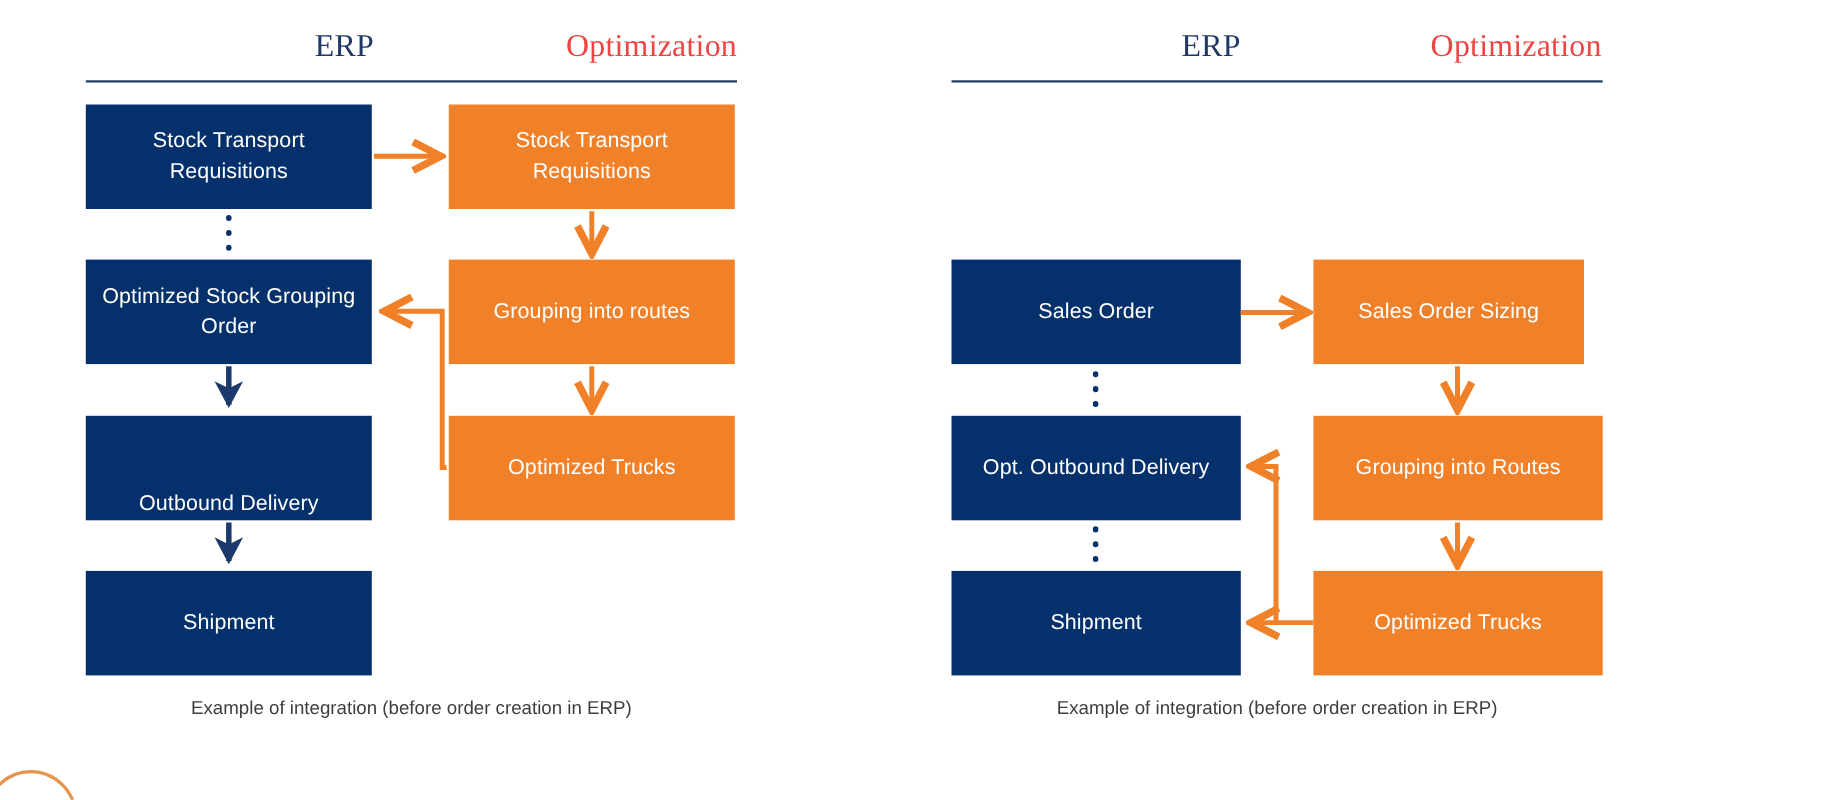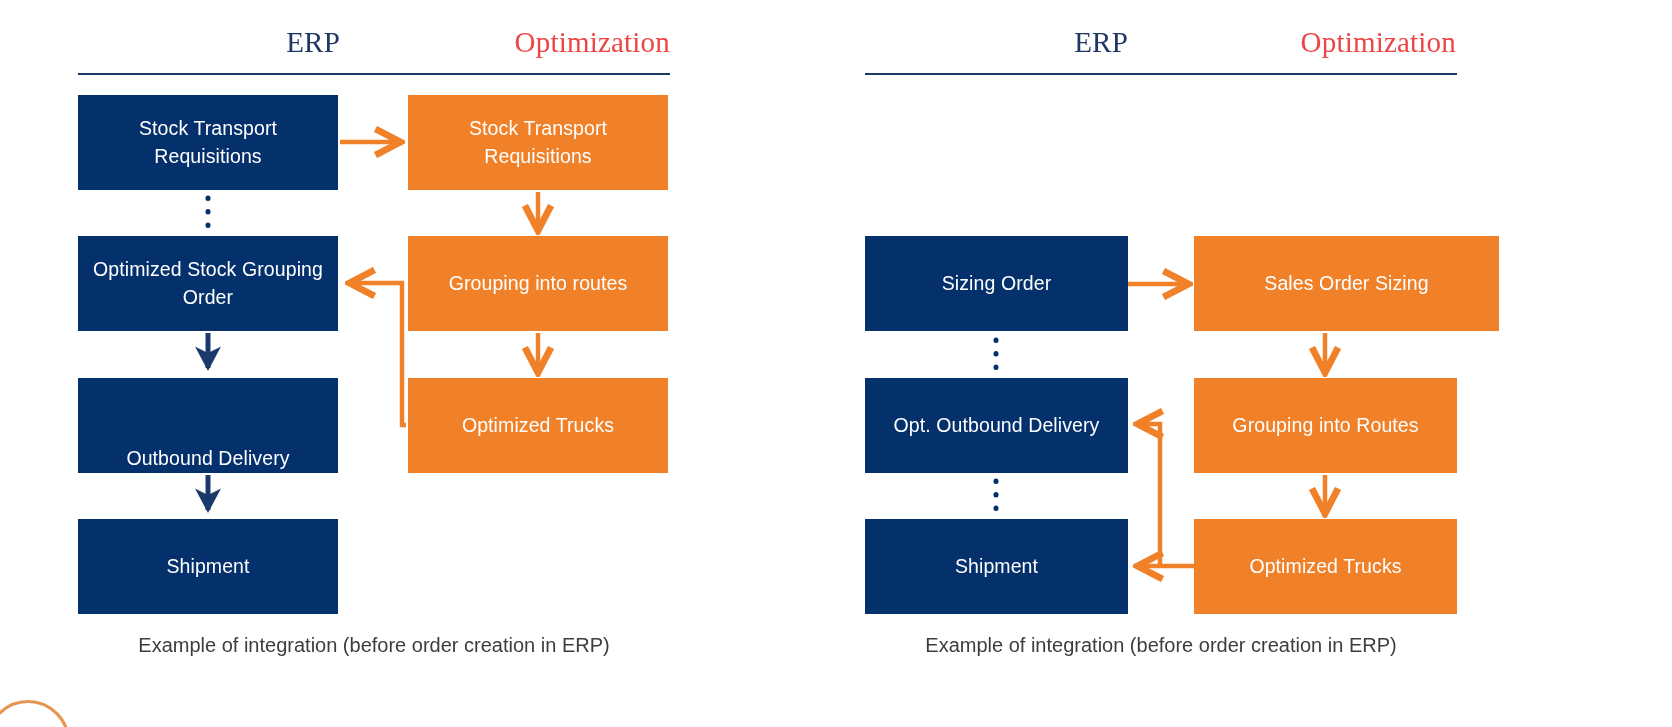--- a/index.html
+++ b/index.html
@@ -47,21 +47,21 @@
     padding:0 8px;
     box-sizing:border-box;
     letter-spacing:.1px;
   }
   .node.navy{background:#04306b;}
   .node.orange{background:#f08129;}
   .node span{display:block;width:100%;}
 
   .caption{
     position:absolute;
-    font-size:20px;
+    font-size:17px;
     color:#3d3d3d;
     text-align:center;
     white-space:nowrap;
   }
 
   svg.conn{position:absolute;left:0;top:0;width:1672px;height:727px;pointer-events:none;}
 
   .corner-arc{
     position:absolute;
     left:-14px;top:700px;
@@ -117,32 +117,32 @@
 
   <div class="panel" id="panel-right">
 
     <div class="col-head erp" style="left:30px;top:26px;width:262px;">ERP</div>
 
     <div class="col-head opt" style="left:358px;top:26px;width:262px;">Optimization</div>
 
     <div class="head-rule" style="left:29px;top:73px;width:592px;"></div>
 
     <div class="node navy" style="left:29px;top:236px;width:263px;height:95px;">
-      <span>Sizing Order</span>
+      <span>Sales Order</span>
     </div>
 
     <div class="node navy" style="left:29px;top:378px;width:263px;height:95px;align-items:center;">
       <span>Opt. Outbound Delivery</span>
     </div>
 
     <div class="node navy" style="left:29px;top:519px;width:263px;height:95px;">
       <span>Shipment</span>
     </div>
 
-    <div class="node orange" style="left:358px;top:236px;width:305px;height:95px;">
+    <div class="node orange" style="left:358px;top:236px;width:246px;height:95px;">
       <span>Sales Order Sizing</span>
     </div>
 
     <div class="node orange" style="left:358px;top:378px;width:263px;height:95px;">
       <span>Grouping into Routes</span>
     </div>
 
     <div class="node orange" style="left:358px;top:519px;width:263px;height:95px;">
       <span>Optimized Trucks</span>
     </div>

